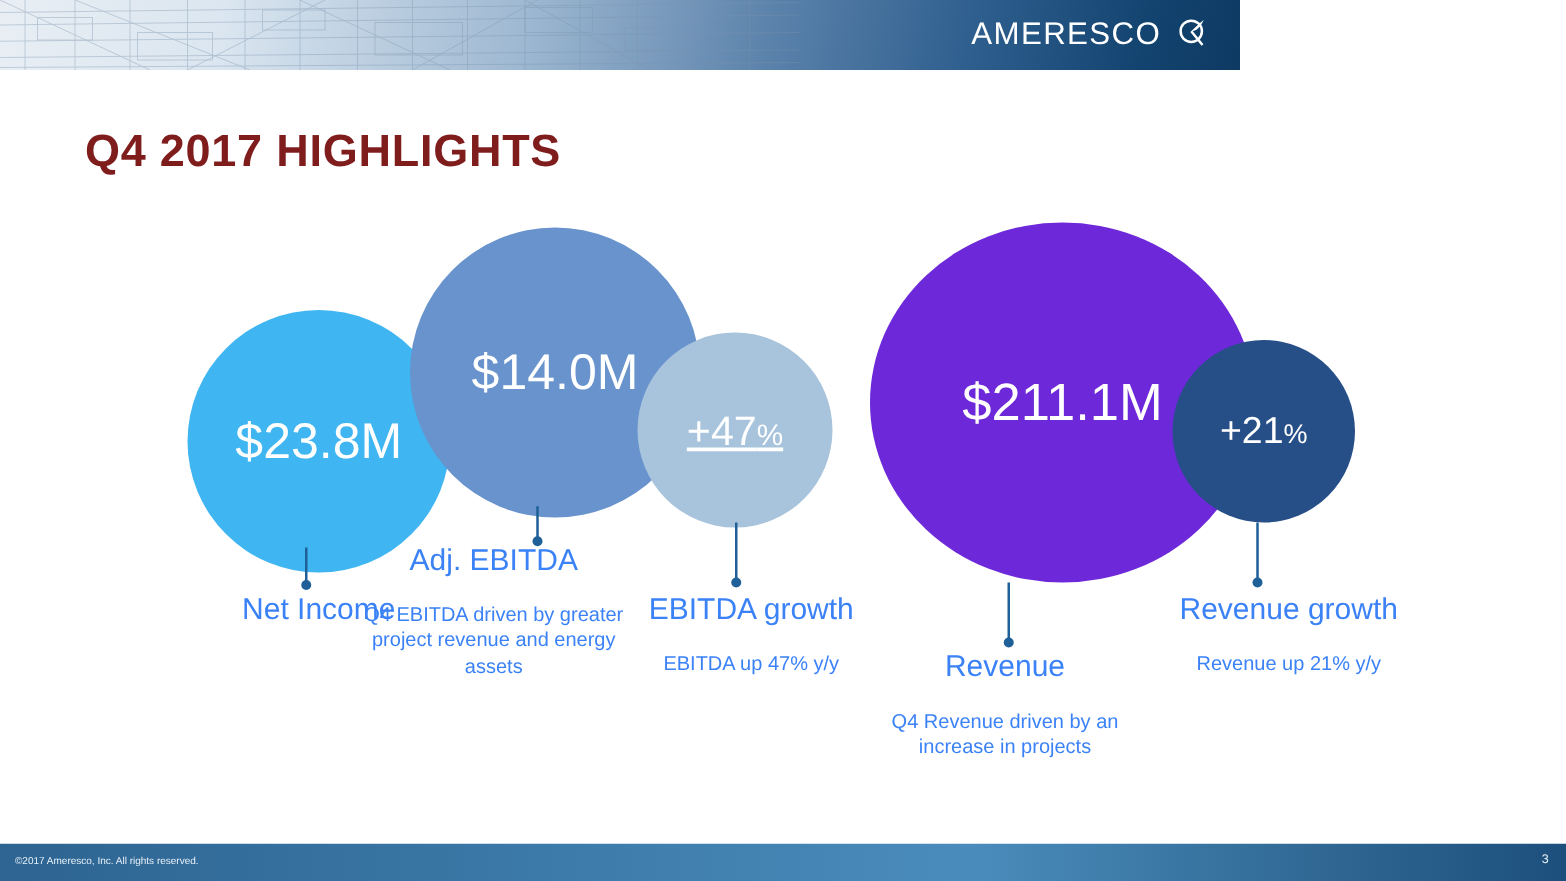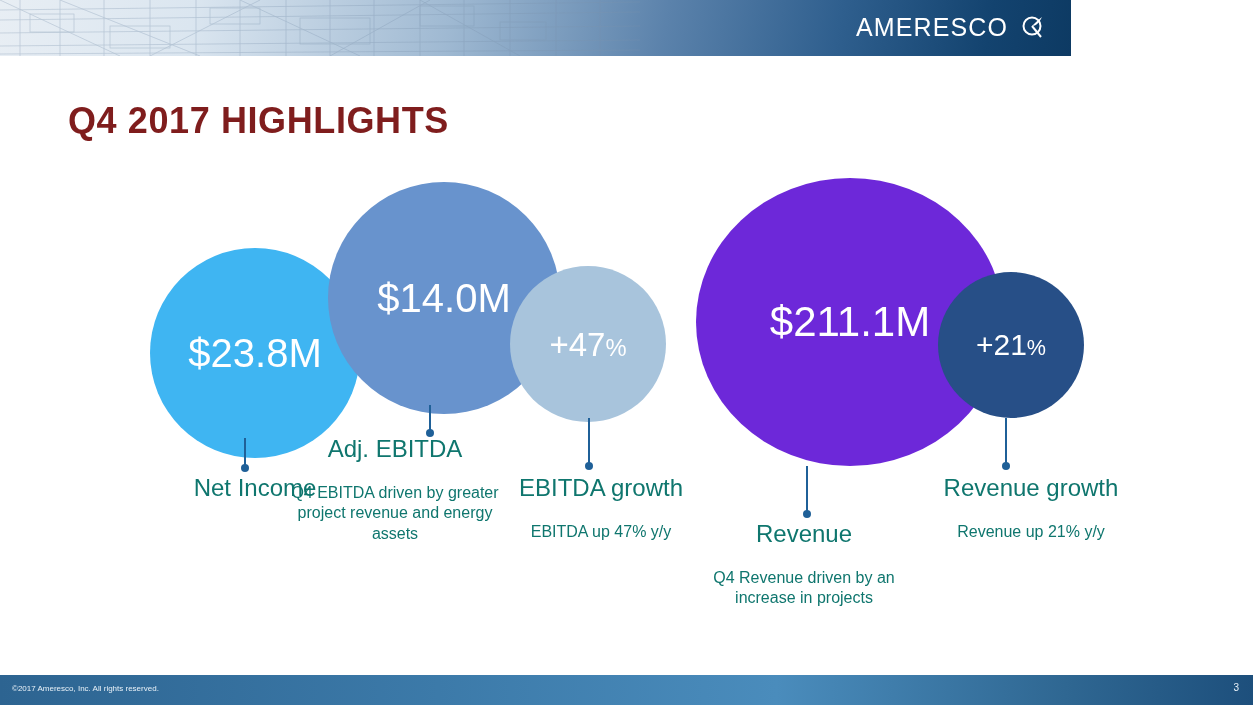--- a/index.html
+++ b/index.html
@@ -12,21 +12,21 @@
     height: 705px;
     position: relative;
     overflow: hidden;
     font-family: "Liberation Sans", sans-serif;
   }
 
   
   .header {
     position: absolute;
     left: 0; top: 0;
-    width: 1071px; height: 56px;
+    width: 992px; height: 56px;
     background: linear-gradient(100deg, #e8eef4 0%, #dbe6f0 18%, #9fb9d2 42%, #5b82ab 62%, #2f5f8e 78%, #13436f 92%, #0d3a63 100%);
     overflow: hidden;
   }
   .header .blueprint {
     position: absolute;
     left: 0; top: 0;
     width: 640px; height: 56px;
     opacity: 0.55;
   }
   .header .logo {
@@ -72,21 +72,21 @@
     line-height: 1;
     white-space: nowrap;
   }
   .b1 { left: 150px;  top: 248px; width: 210px; height: 210px; background: #3fb5f2; }
   .b1 .val { font-size: 40px; }
 
   .b2 { left: 328px;  top: 182px; width: 232px; height: 232px; background: #6893cd; }
   .b2 .val { font-size: 40px; }
 
   .b3 { left: 510px;  top: 266px; width: 156px; height: 156px; background: #a8c4dc; }
-  .b3 .val { font-size: 33px; }
+  .b3 .val { font-size: 33px; text-decoration: underline; }
   .pct { font-size: 0.72em; }
 
   .b4 { left: 696px;  top: 178px; width: 308px; height: 288px; background: #6d28d9; }
   .b4 .val { font-size: 42px; }
 
   .b5 { left: 938px;  top: 272px; width: 146px; height: 146px; background: #274f87; }
   .b5 .val { font-size: 30px; }
 
   
   .conn {
@@ -97,21 +97,21 @@
   .dot {
     position: absolute;
     width: 8px; height: 8px;
     border-radius: 50%;
     background: #1f6098;
   }
 
   
   .lbl {
     position: absolute;
-    color: #0f766e;
+    color: #3b82f6;
     text-align: center;
     line-height: 1.15;
   }
   .lbl .name {
     font-size: 24px;
     white-space: nowrap;
   }
   .lbl .sub {
     font-size: 16px;
     line-height: 1.3;

